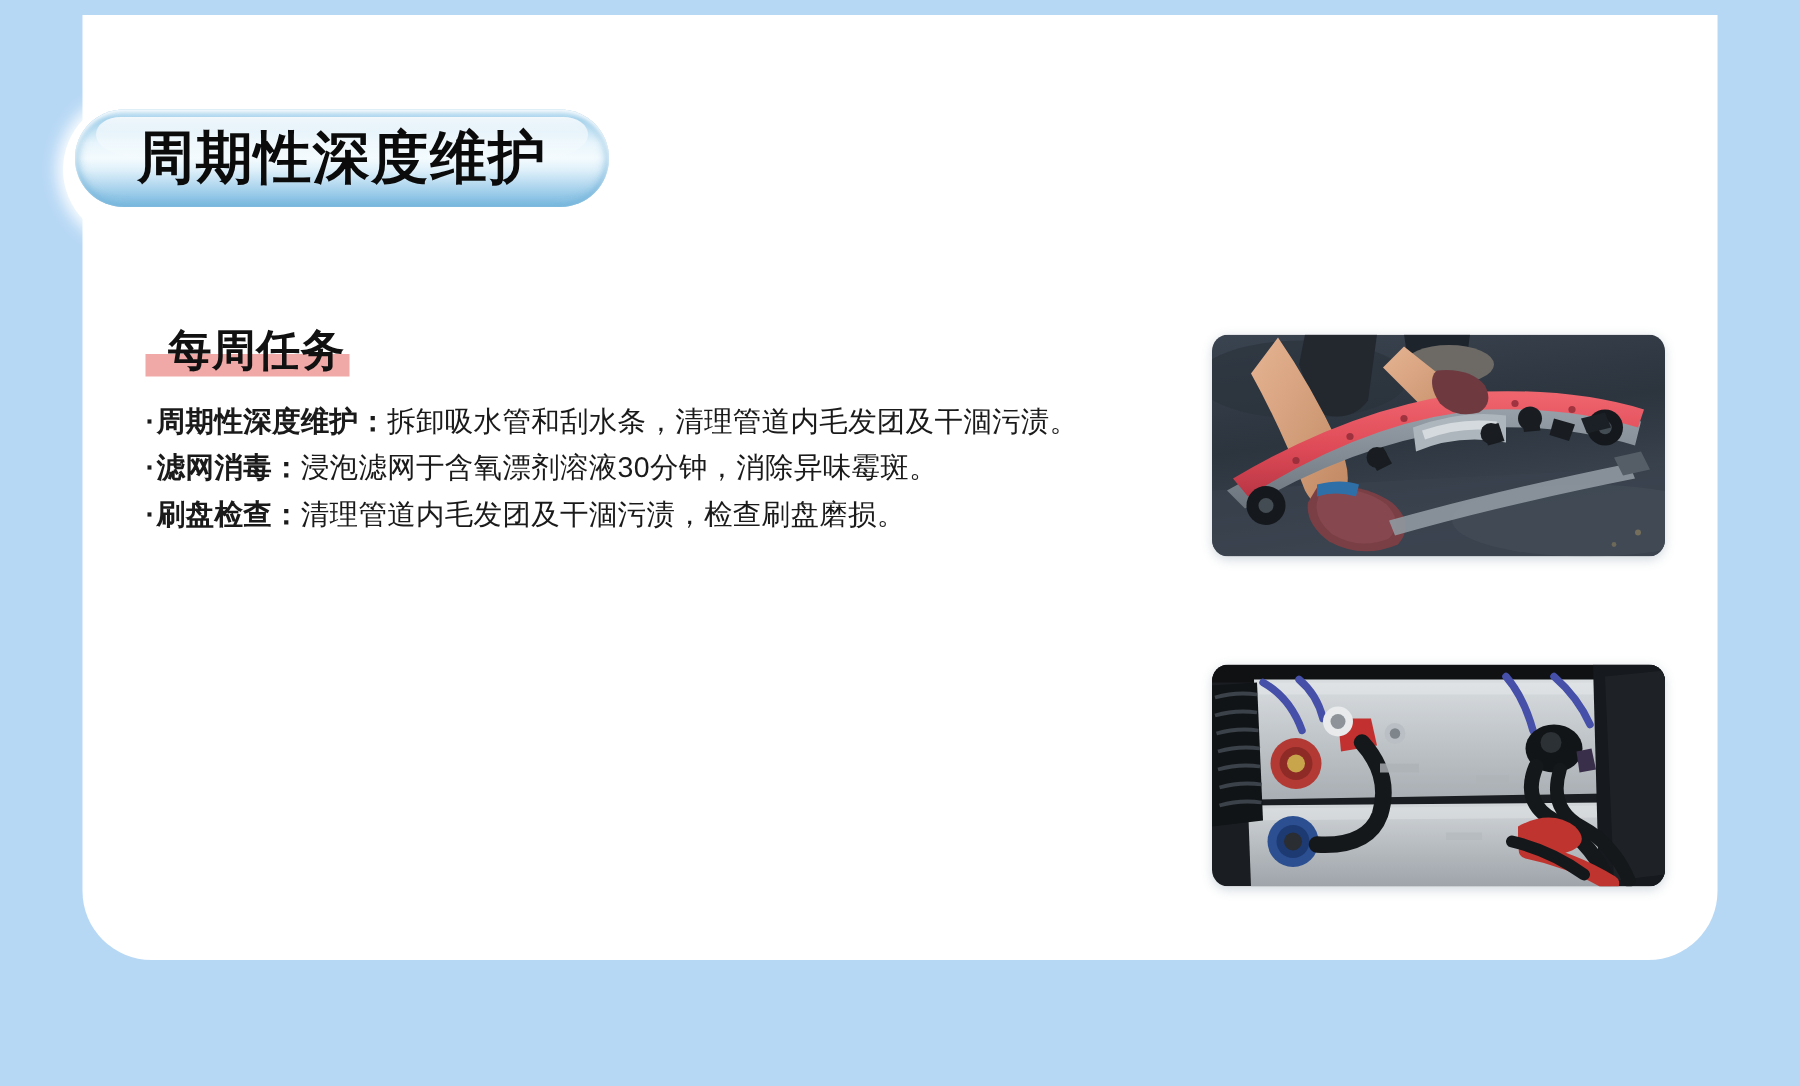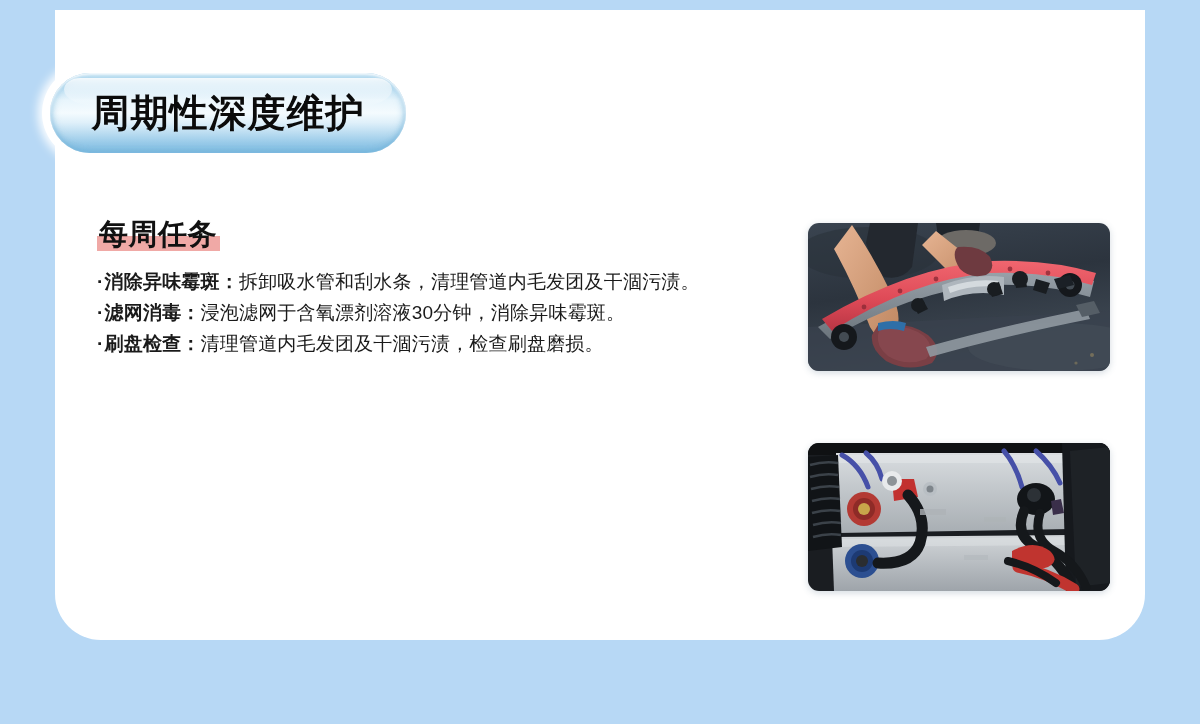--- a/index.html
+++ b/index.html
@@ -43,21 +43,21 @@
     height: 96px;
     border-radius: 48px;
     background: #ffffff;
     box-shadow: 0 0 10px 4px rgba(255,255,255,0.95);
   }
   .title-badge {
     position: absolute;
     left: 8px;
     top: 8px;
     width: 356px;
-    height: 80px;
+    height: 65px;
     border-radius: 40px;
     background:
       linear-gradient(to bottom,
         #cfe9f7 0%,
         #a9d5ee 10%,
         #e8f5fc 34%,
         #f4fbfe 50%,
         #dff0fa 62%,
         #96c9e8 88%,
         #7fbde2 100%);
@@ -114,20 +114,21 @@
     left: 0;
     right: 0;
     bottom: 2px;
     height: 15px;
     background: #f0a9a6;
     z-index: 0;
   }
   .section-heading .htxt {
     position: relative;
     z-index: 1;
+    margin-left: 13px;
   }
 
   .bullets {
     margin-top: 14px;
   }
   .bullet {
     font-size: 19px;
     color: #1a1a1a;
     line-height: 1.62;
     white-space: nowrap;
@@ -166,21 +167,21 @@
   </div>
 </div>
 
 <div class="section section-weekly">
   <div class="section-heading">
     <span class="hl"></span>
     <span class="htxt">每周任务</span>
   </div>
   <div class="bullets">
     <div class="bullet">
-      <span class="dot">·</span><span class="lead">消除异味霉斑：</span><span>拆卸吸水管和刮水条，清理管道内毛发团及干涸污渍。</span>
+      <span class="dot">·</span><span class="lead">周期性深度维护：</span><span>拆卸吸水管和刮水条，清理管道内毛发团及干涸污渍。</span>
     </div>
     <div class="bullet">
       <span class="dot">·</span><span class="lead">滤网消毒：</span><span>浸泡滤网于含氧漂剂溶液30分钟，消除异味霉斑。</span>
     </div>
     <div class="bullet">
       <span class="dot">·</span><span class="lead">刷盘检查：</span><span>清理管道内毛发团及干涸污渍，检查刷盘磨损。</span>
     </div>
   </div>
 </div>
 

